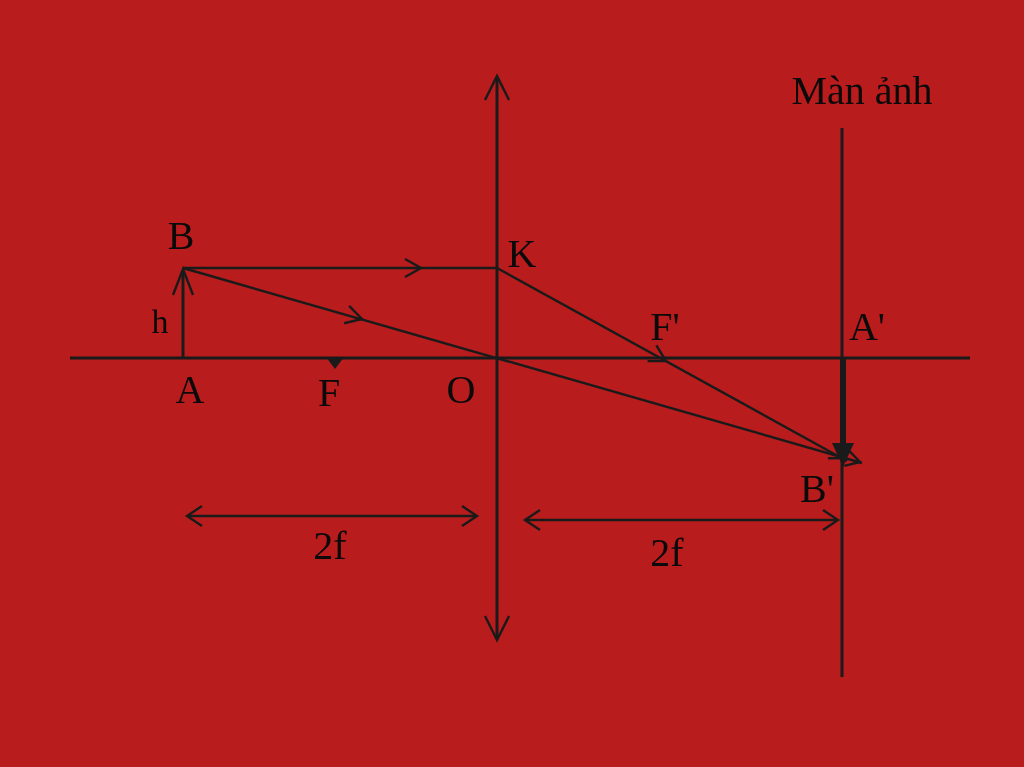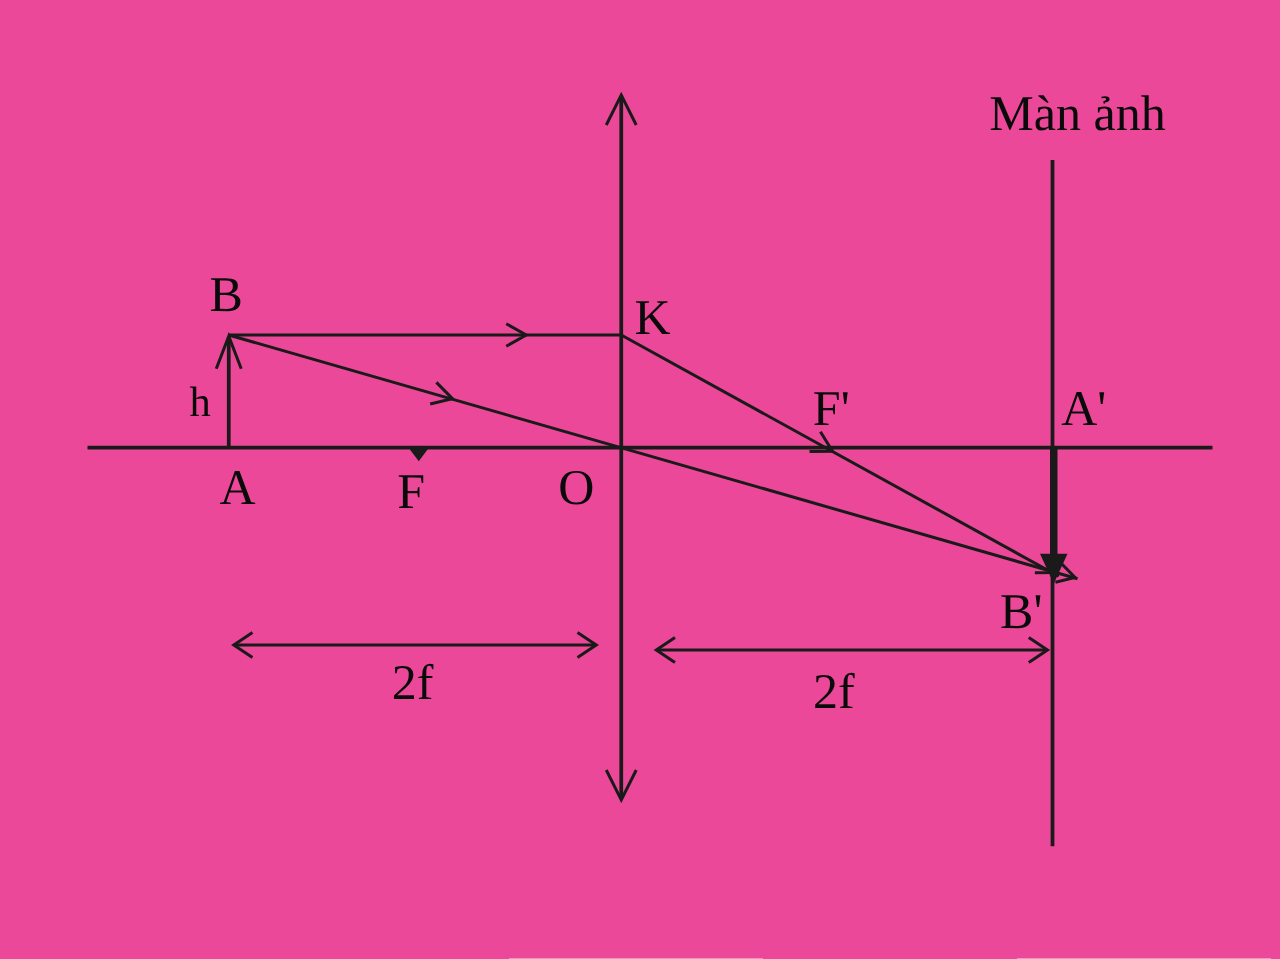--- a/index.html
+++ b/index.html
@@ -8,21 +8,21 @@
     background: #ffffff;
     width: 1024px;
     height: 767px;
     overflow: hidden;
     font-family: "Liberation Serif", serif;
   }
   .stage {
     position: relative;
     width: 1024px;
     height: 767px;
-    background: #ec4899;
+    background: #b91c1c;
   }
   svg { display: block; }
   .ln   { stroke: #1a1a1a; stroke-width: 3;   fill: none; stroke-linecap: butt; }
   .ray  { stroke: #1a1a1a; stroke-width: 2.4; fill: none; }
   .dim  { stroke: #1a1a1a; stroke-width: 2.4; fill: none; }
   .ah   { stroke: #1a1a1a; stroke-width: 2.4; fill: none; stroke-linejoin: miter; }
   .solid{ fill: #1a1a1a; stroke: none; }
   .thick{ stroke: #1a1a1a; stroke-width: 6; fill: none; }
   text {
     fill: #0a0a0a;

